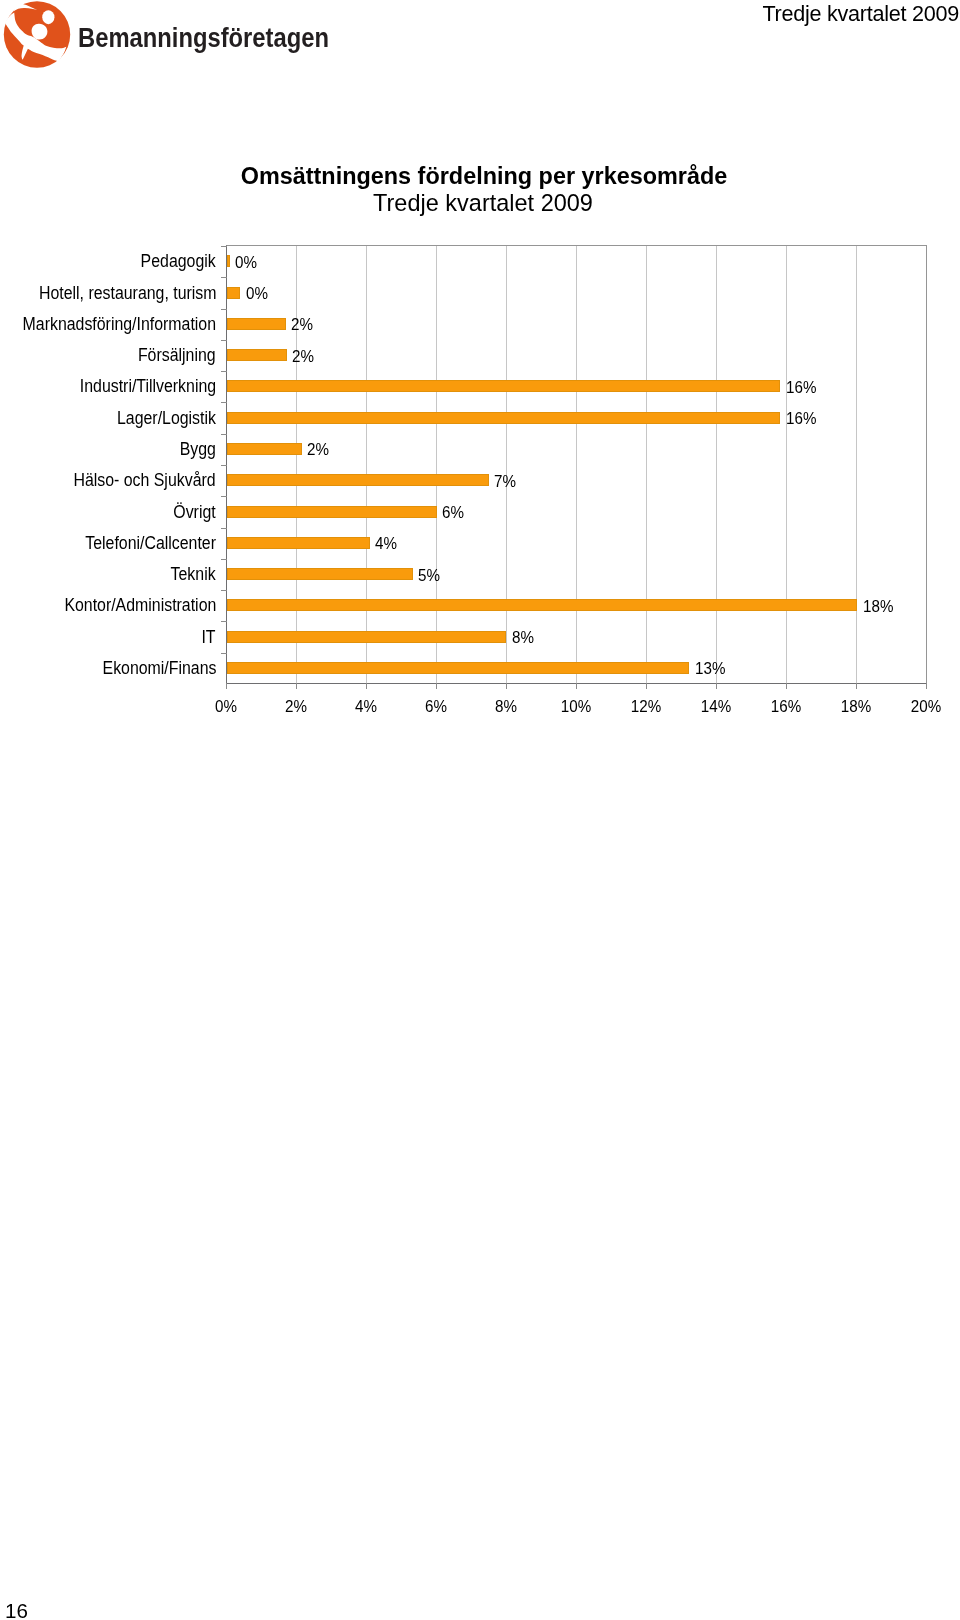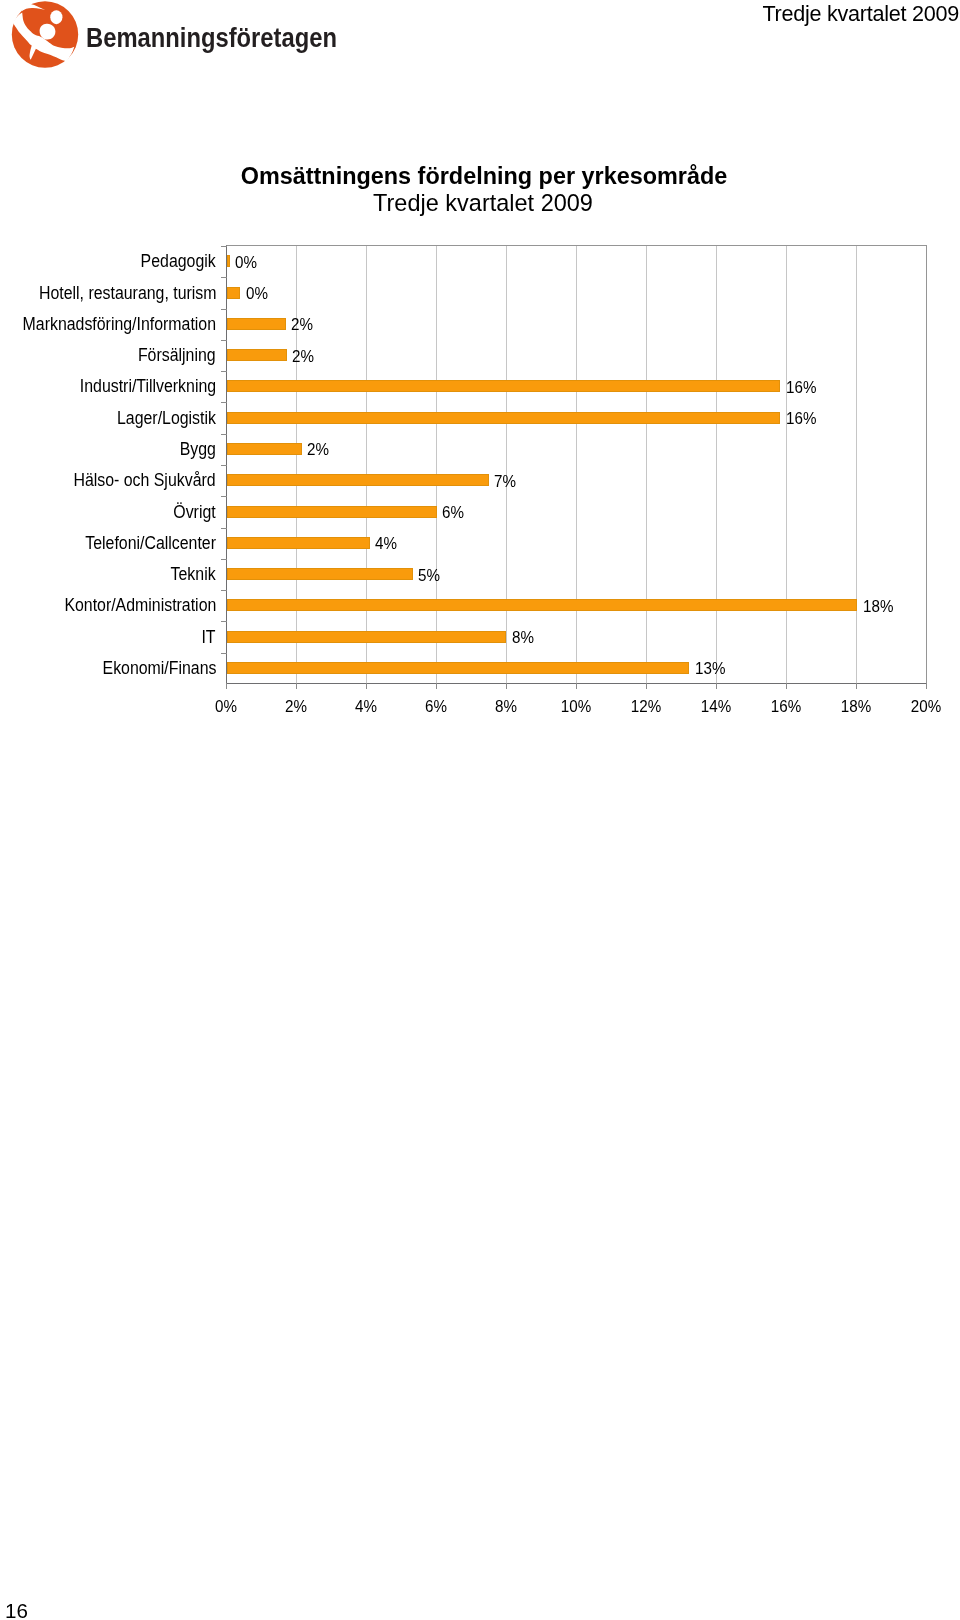--- a/index.html
+++ b/index.html
@@ -1,20 +1,20 @@
 <!DOCTYPE html>
 <html><head>
 <meta charset="utf-8">
 <title>Bemanningsföretagens utveckling</title>
 <style>
   html,body{margin:0;padding:0;}
   body{width:960px;height:1620px;background:#ffffff;font-family:"Liberation Sans",sans-serif;color:#000;position:relative;overflow:hidden;}
   .page{position:absolute;left:0;top:0;width:960px;height:1620px;}
   
-  .hdr-logo{position:absolute;left:8px;top:0px;width:340px;height:72px;}
+  .hdr-logo{position:absolute;left:0px;top:0px;width:340px;height:72px;}
   .hdr-right{position:absolute;right:1px;top:0px;text-align:right;font-size:21.6px;line-height:23.5px;color:#000000;letter-spacing:-0.26px;}
   .hdr-right > div:first-child{padding-top:2px;}
   
   .ctitle{position:absolute;left:3.7px;top:163.8px;width:960px;text-align:center;font-size:24.4px;font-weight:bold;line-height:1;transform:scaleX(0.96);}
   .csub{position:absolute;left:3px;top:191.1px;width:960px;text-align:center;font-size:24.3px;line-height:1;transform:scaleX(0.967);}
   .plotwrap{position:absolute;left:0;top:245px;width:960px;height:438px;}
   .plot{position:absolute;left:226px;top:0px;width:701px;height:439px;
         border-top:1px solid #959595;border-right:1px solid #959595;
         border-bottom:1px solid #6e6e70;border-left:1px solid #6e6e70;
         box-sizing:border-box;}

